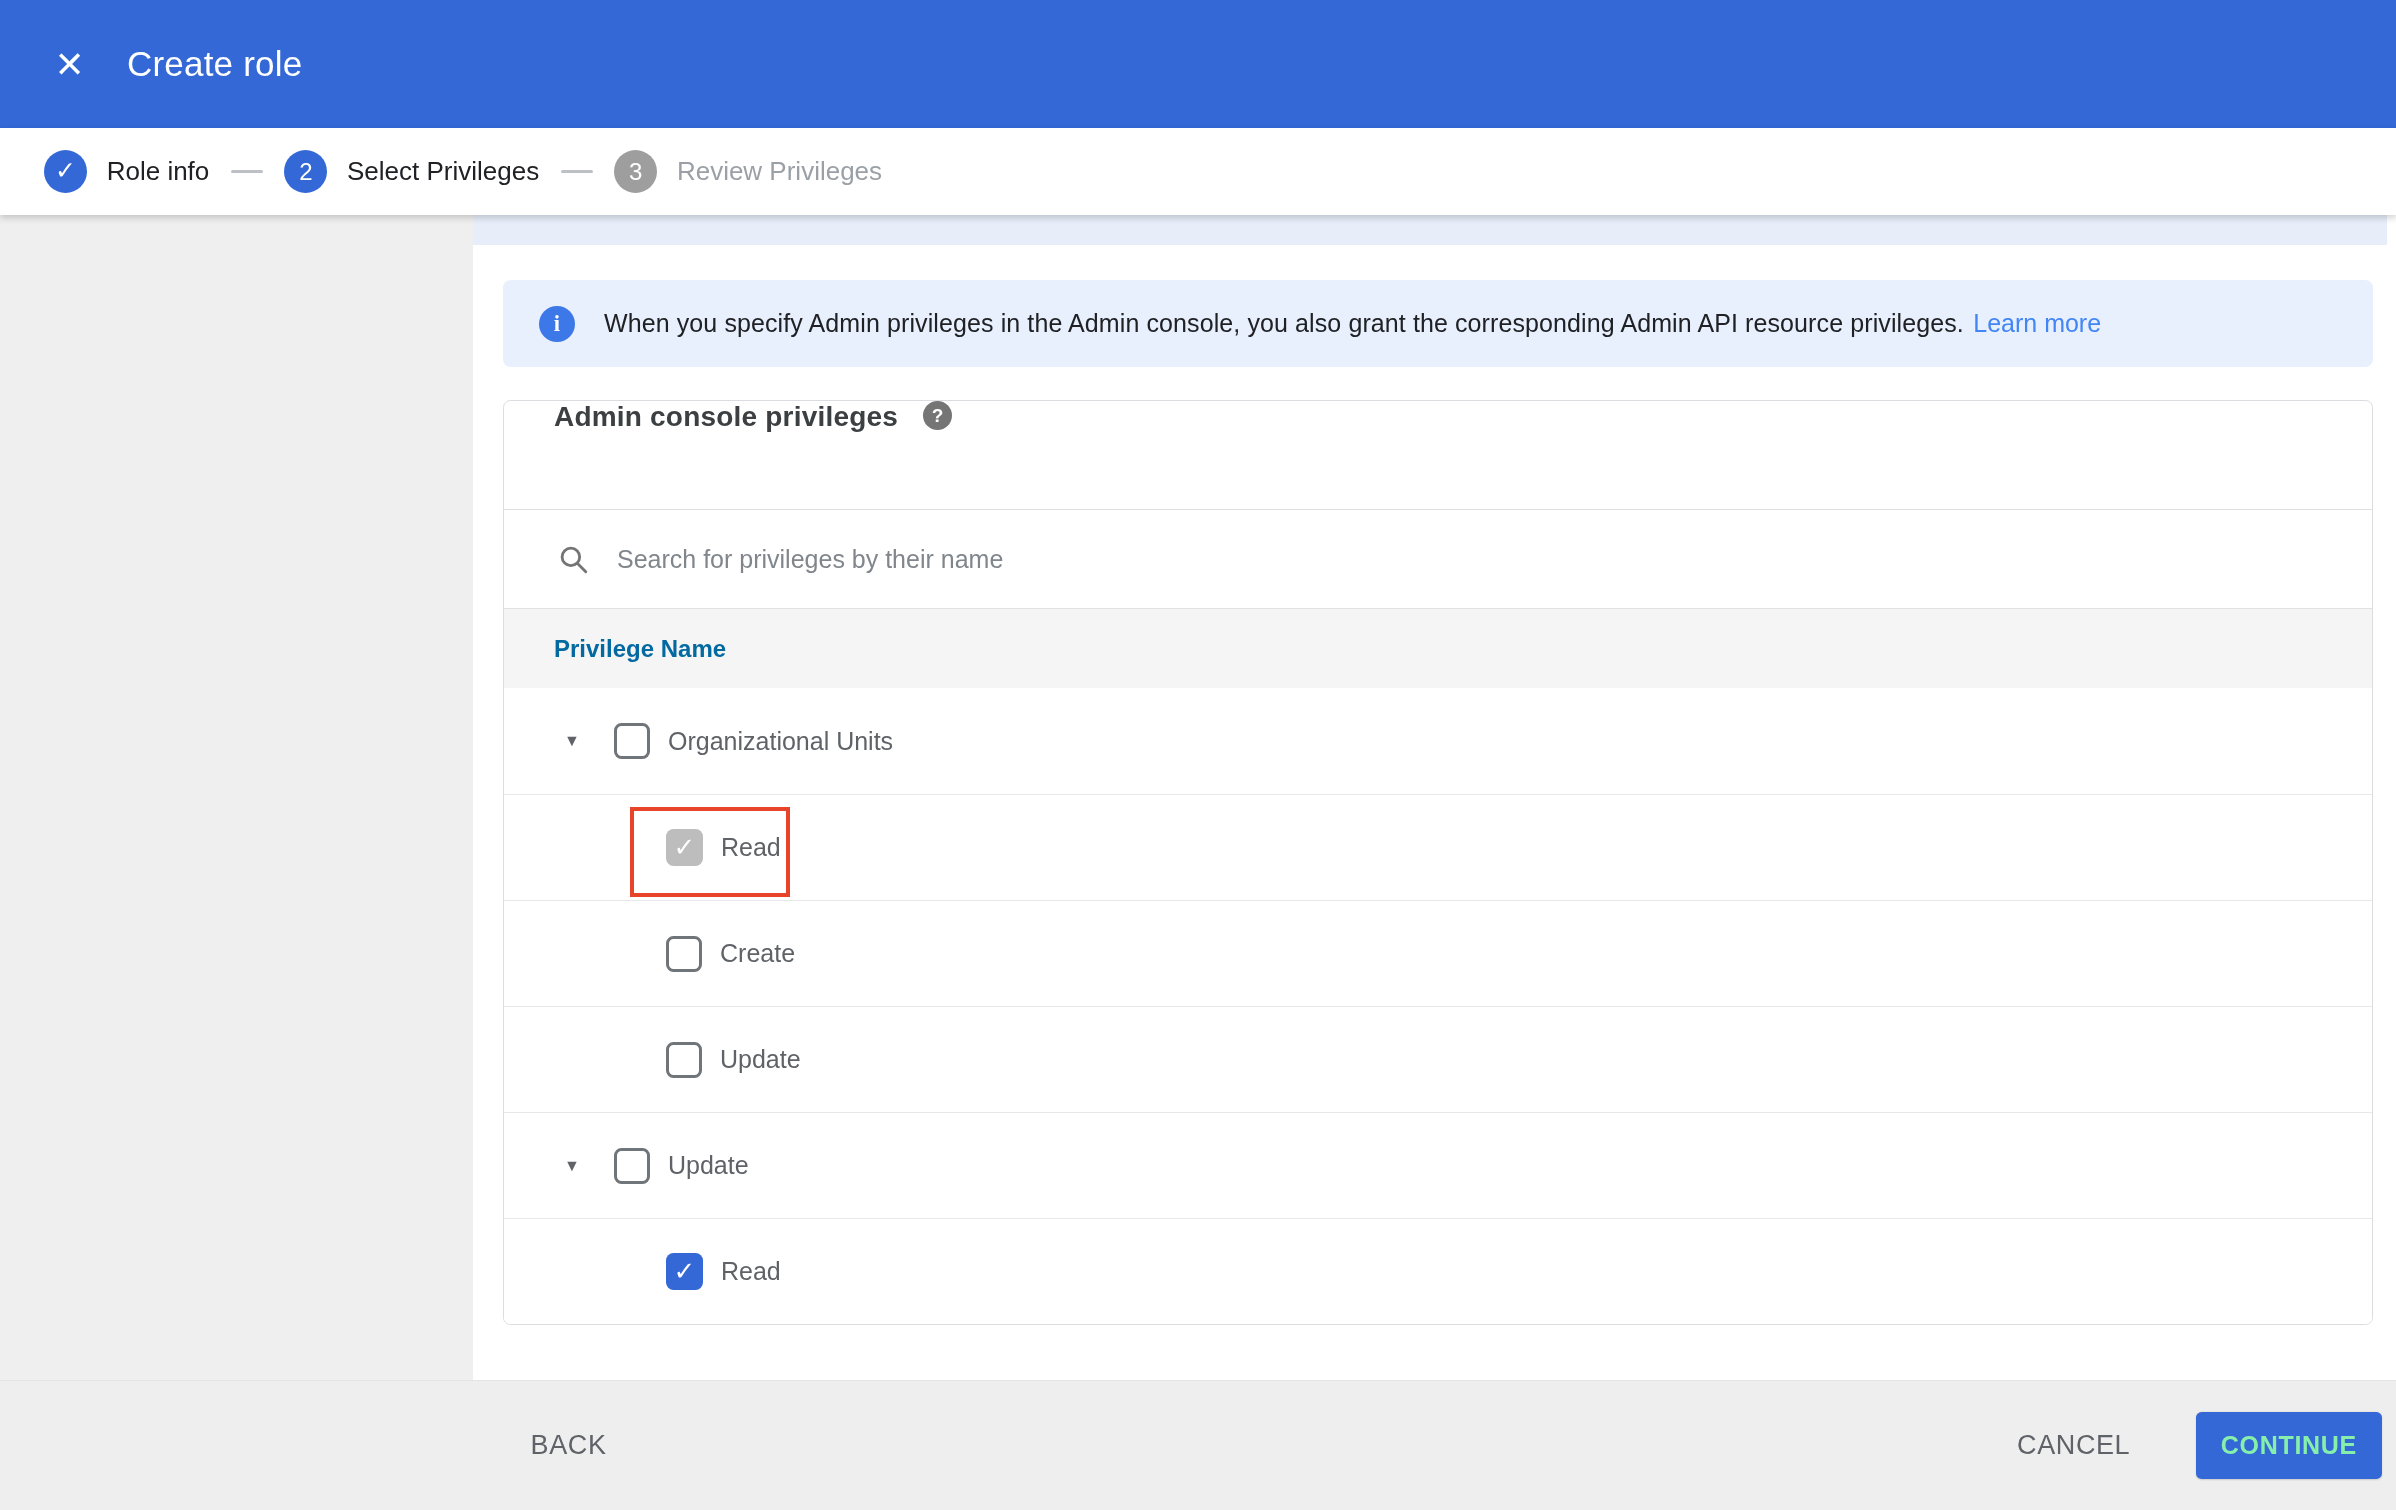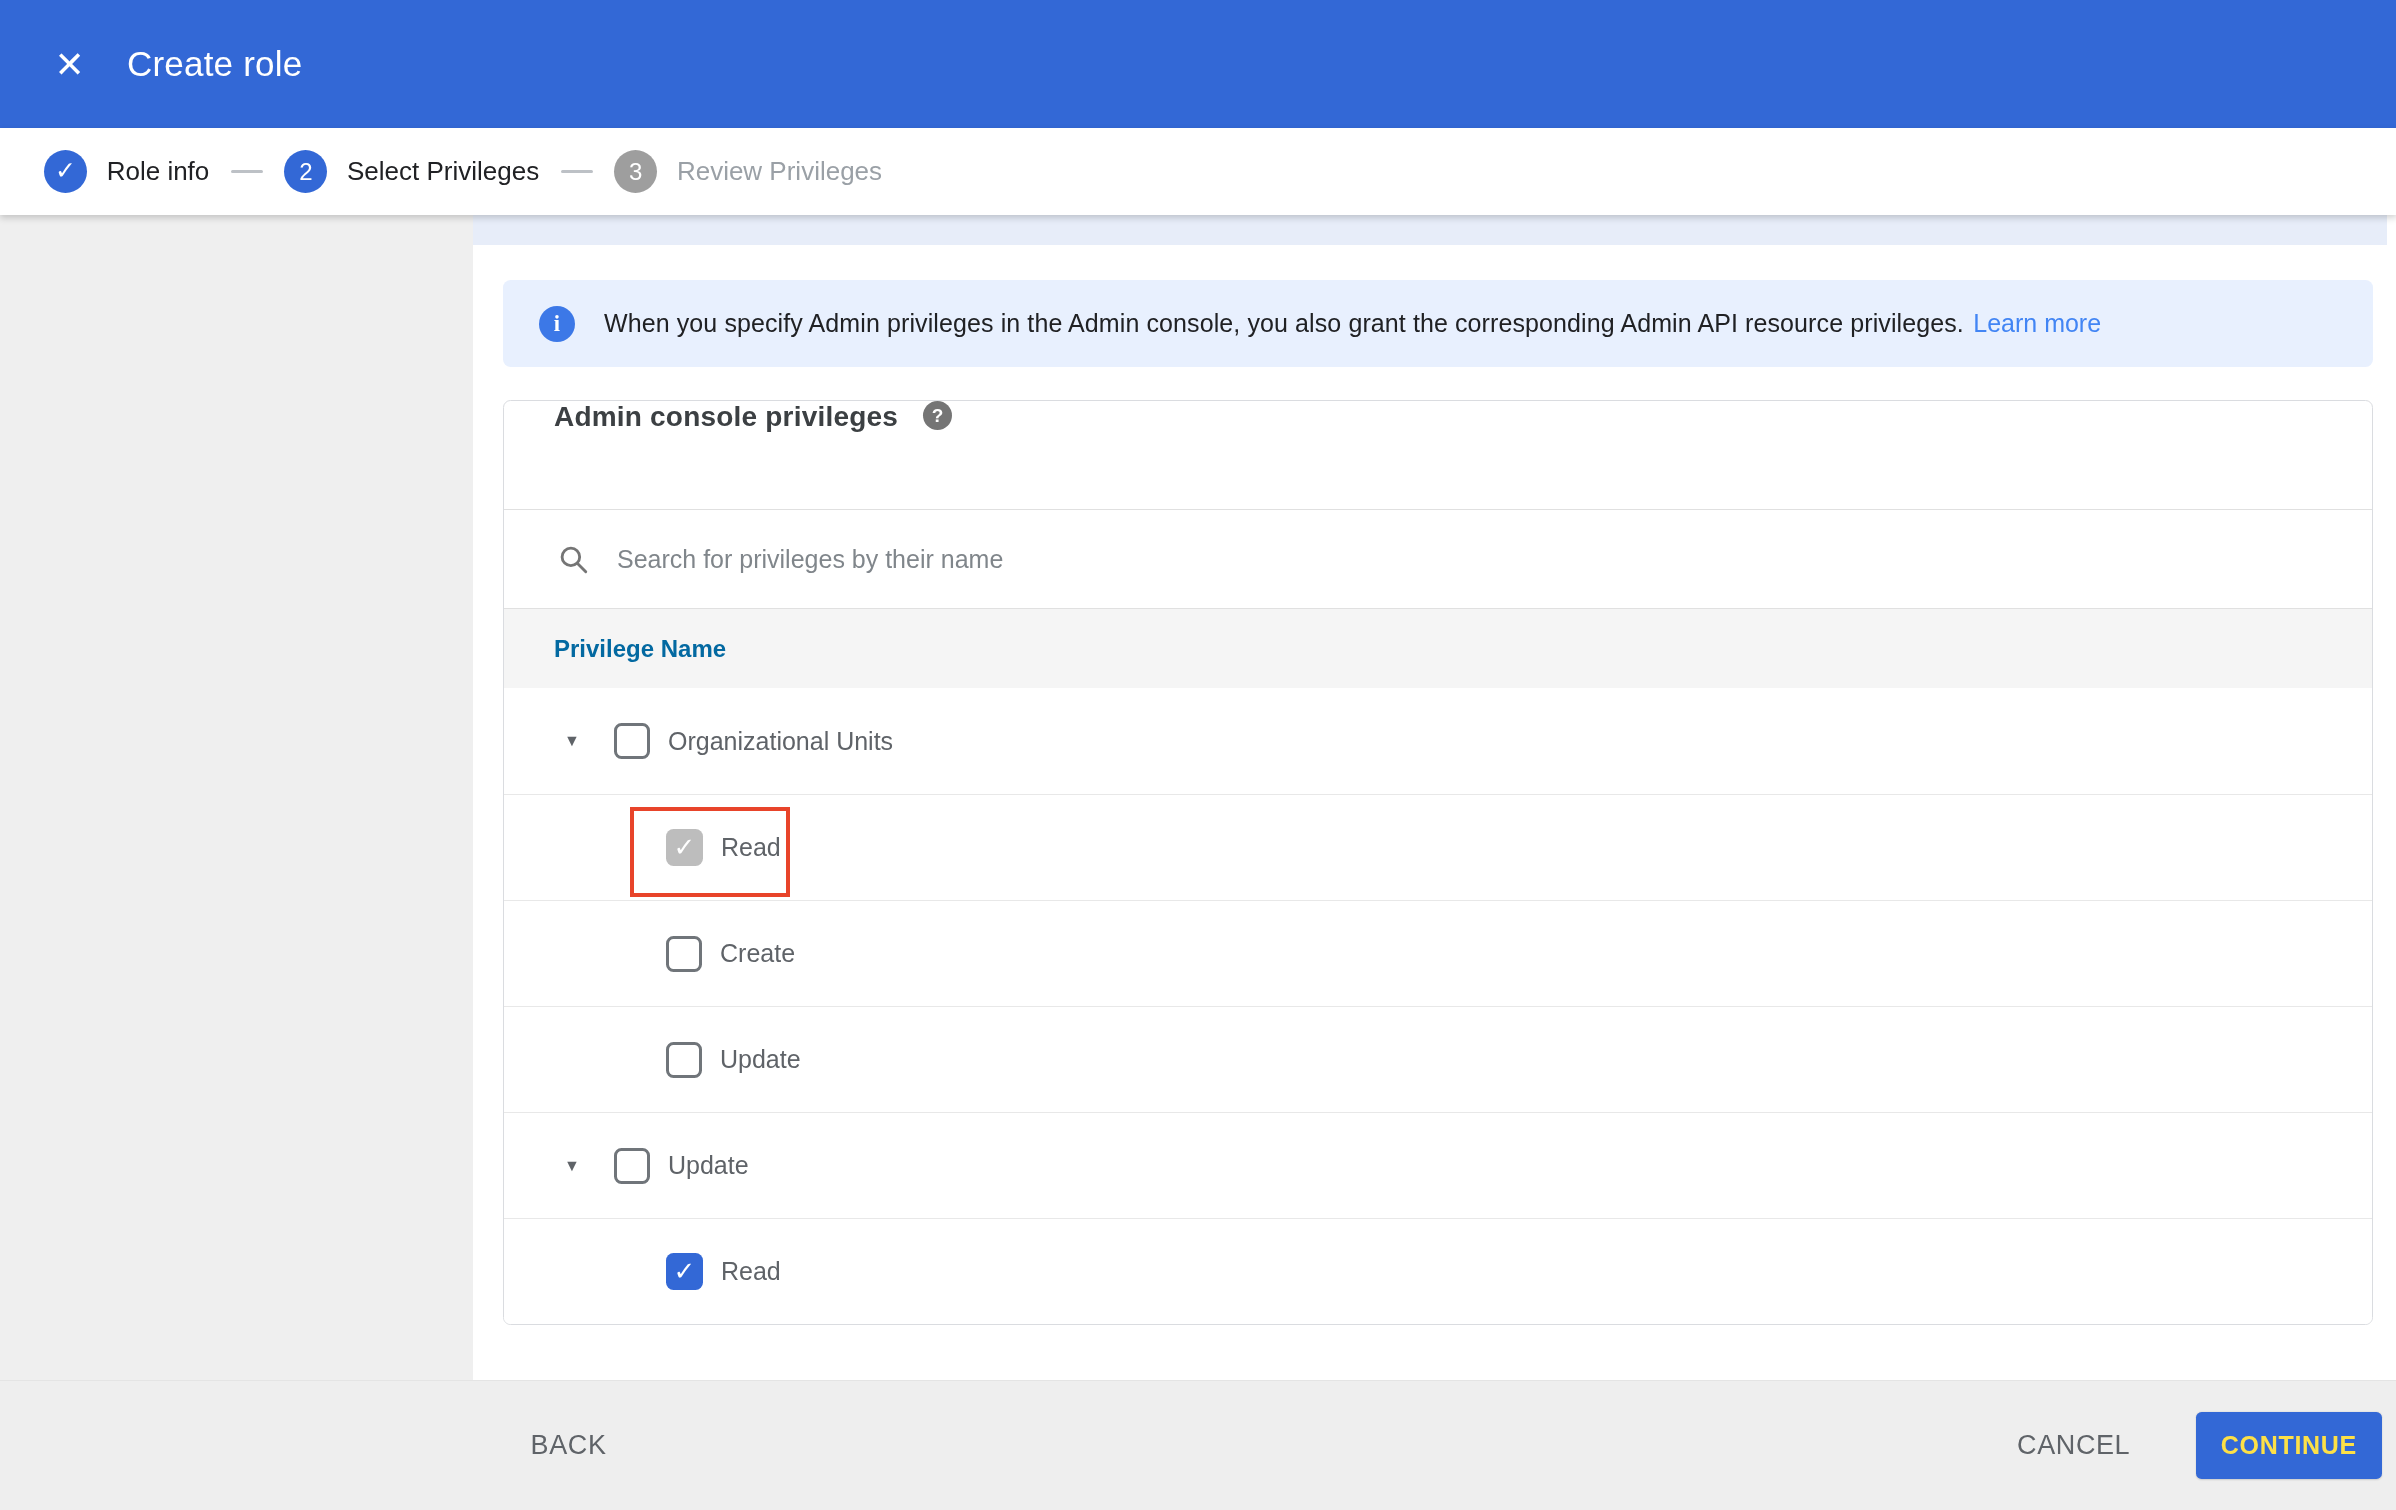--- a/index.html
+++ b/index.html
@@ -144,21 +144,21 @@
   }
   .text-btn {
     border: none; background: transparent; cursor: pointer;
     font-size: 27px; font-weight: 500; color: #5f6368; letter-spacing: 0.6px;
     font-family: inherit; padding: 17px 20.6px;
   }
   .back-btn { margin-left: 510px; }
   .cancel-btn { margin-left: auto; margin-right: 45px; }
   .continue-btn {
     border: none; cursor: pointer; font-family: inherit;
-    background: var(--primary-blue); color: #fde047;
+    background: var(--primary-blue); color: #86efac;
     font-size: 25px; font-weight: 600; letter-spacing: 0.7px;
     height: 67px; padding: 0 25px; border-radius: 5.6px; margin-right: 15px;
     box-shadow: 0 0.9px 1.9px rgba(0,0,0,0.15);
   }
 </style>
 </head>
 <body>
 
 <div class="app-header">
   <button class="close-btn">✕</button>

